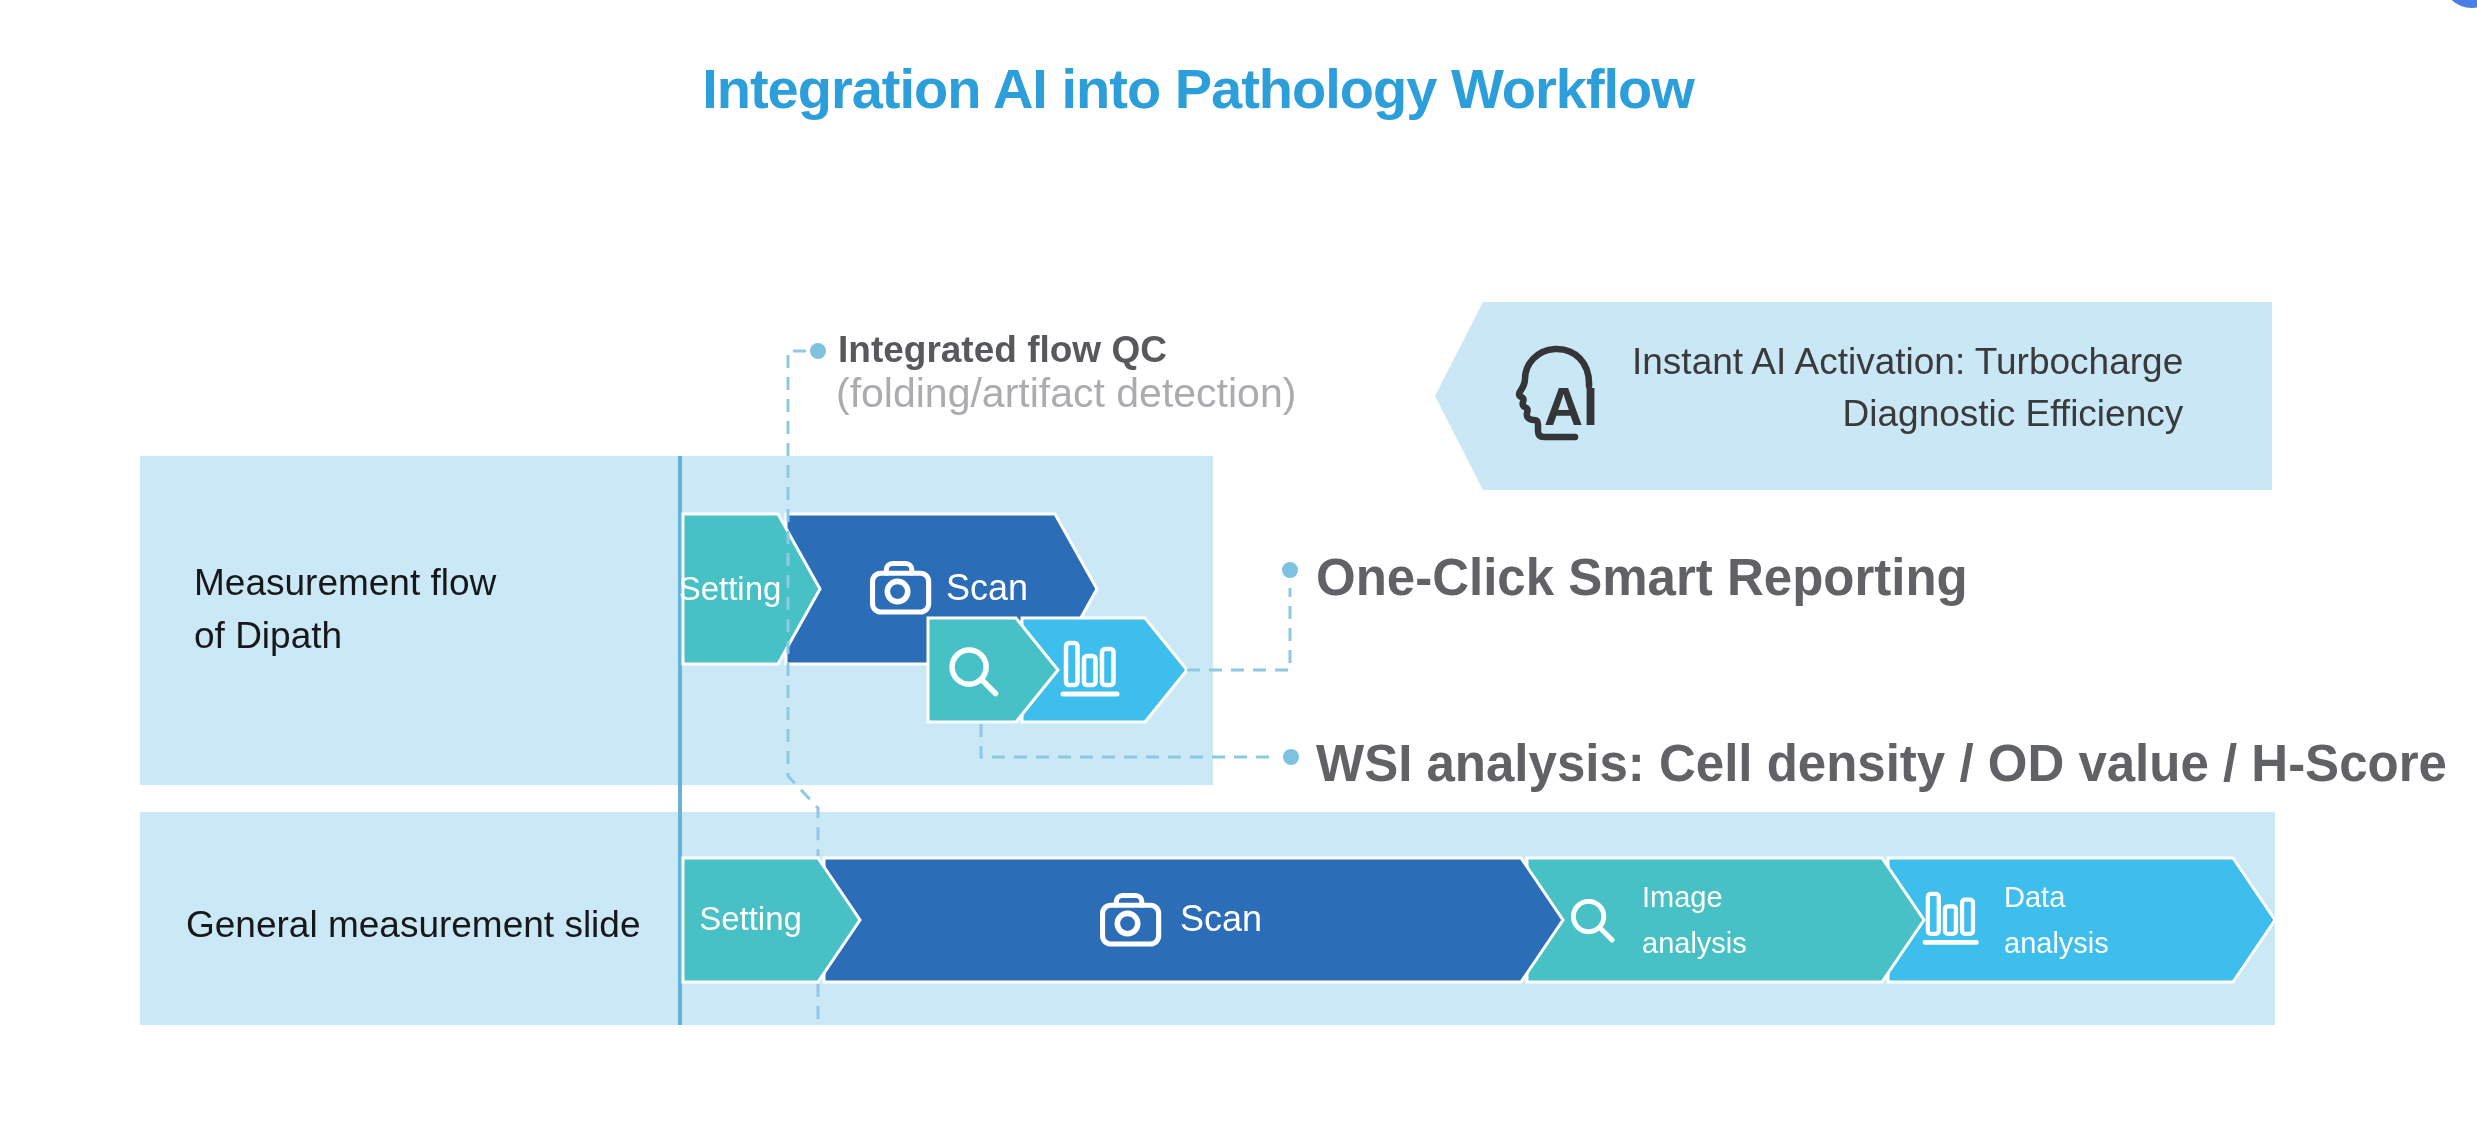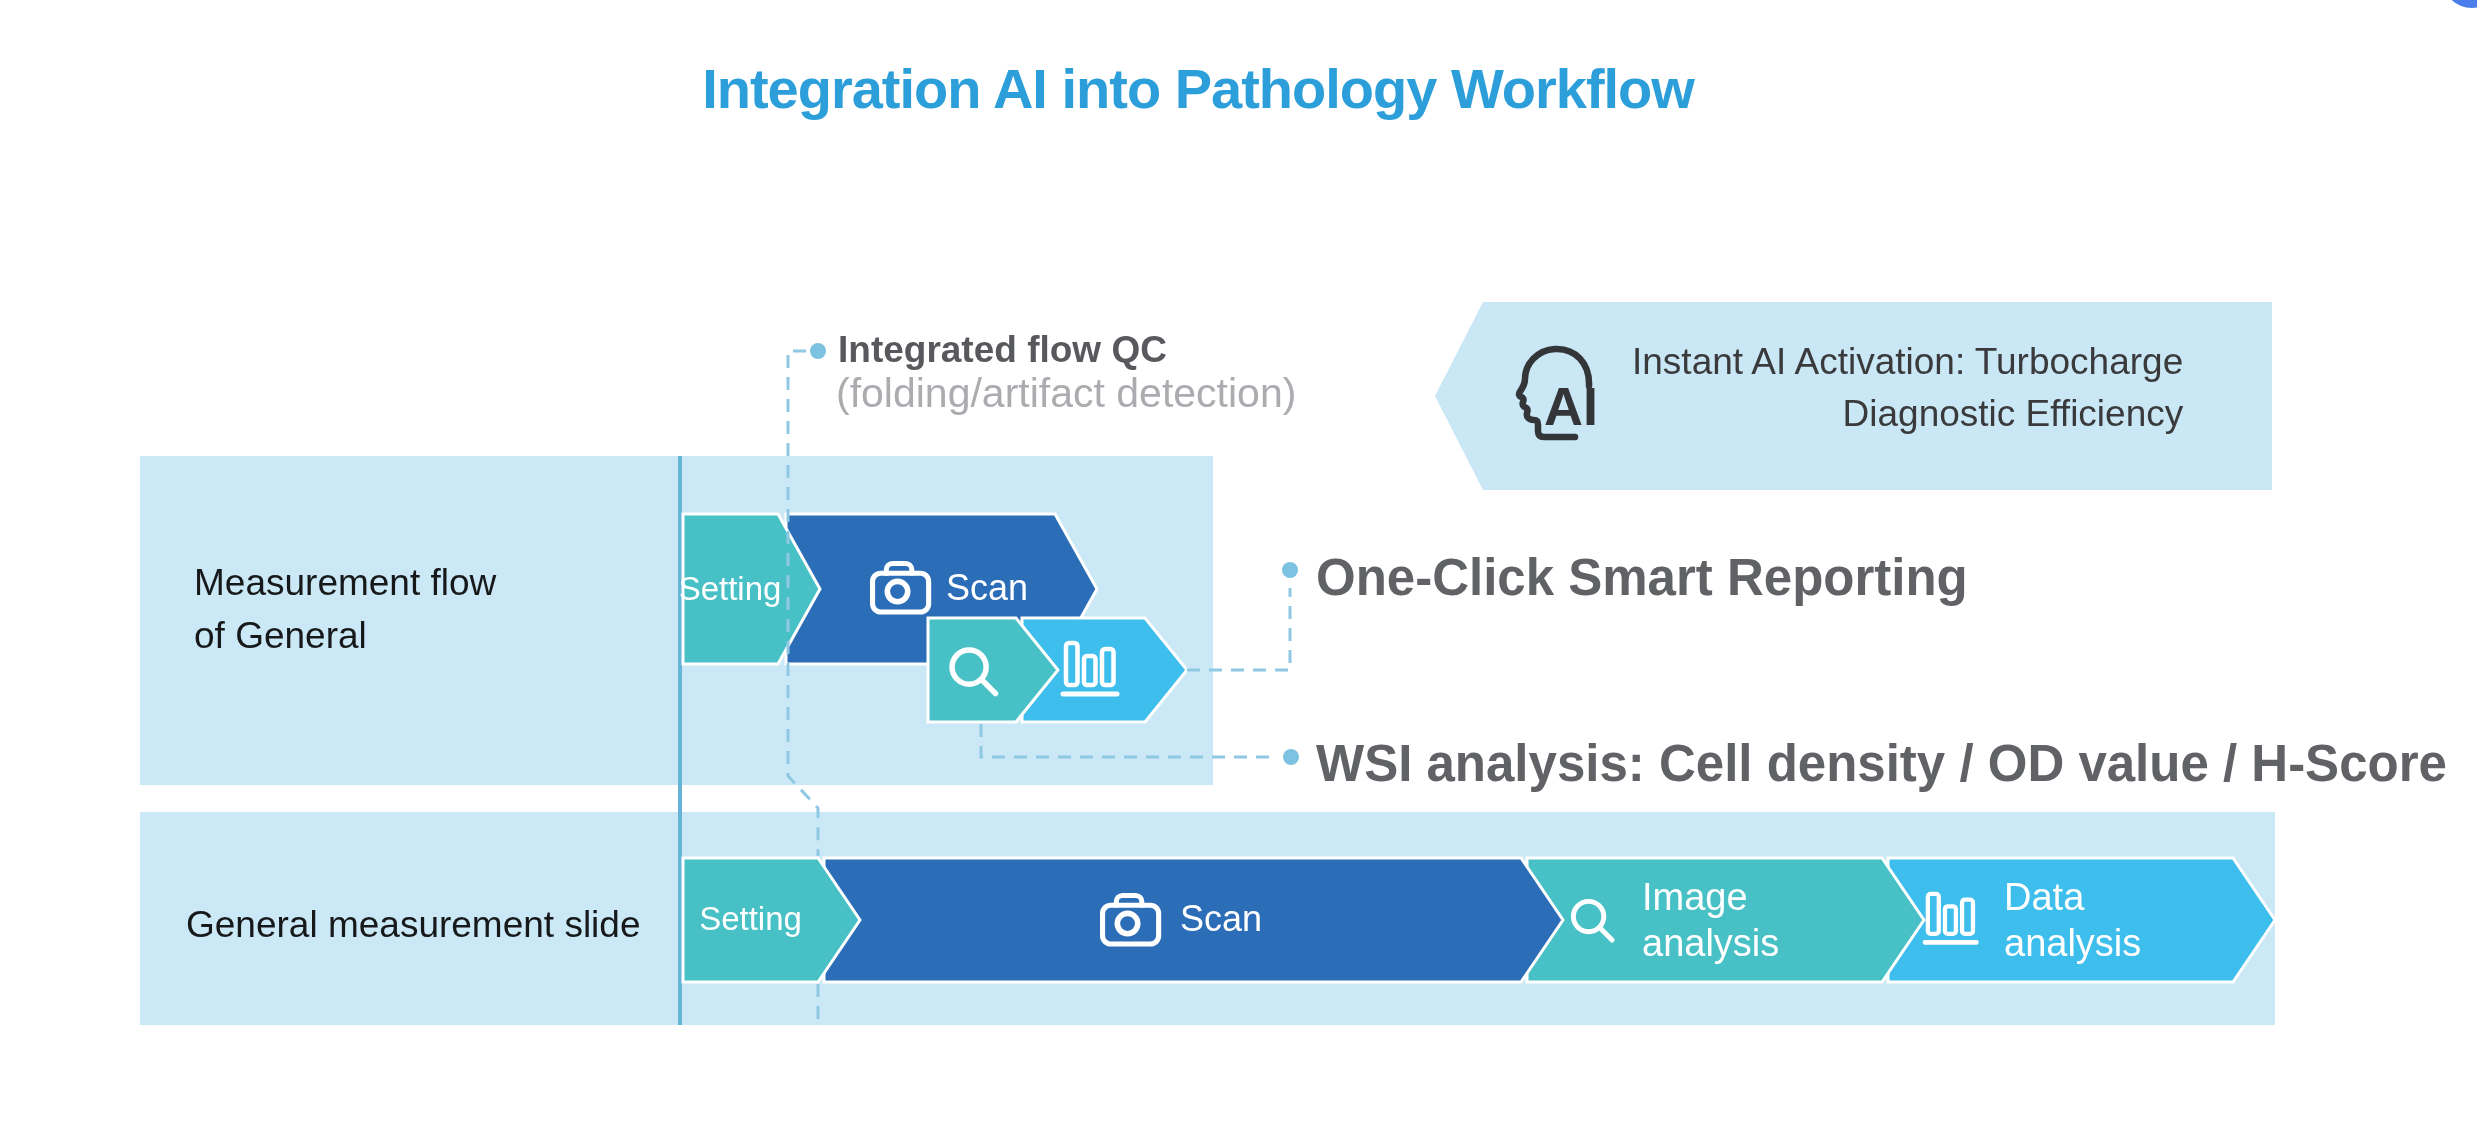--- a/index.html
+++ b/index.html
@@ -20,21 +20,21 @@
   }
   .row-label{color:#17181A;font-size:37px;line-height:53px;font-weight:400;}
   .row-label span{display:block;}
   .r1label{left:194px;top:556px;}
   .r2label{left:186px;top:898px;}
   .flow-white{color:#ffffff;}
   .set1{left:678px;top:570px;width:104px;text-align:center;font-size:33px;}
   .scan1t{left:946px;top:567px;font-size:36px;}
   .set2{left:683px;top:900px;width:135px;text-align:center;font-size:33px;}
   .scan2t{left:1180px;top:898px;font-size:36px;}
-  .two-line{font-size:38px;line-height:46px;}
+  .two-line{font-size:29px;line-height:46px;}
   .two-line span{display:block;}
   .img2t{left:1642px;top:874px;}
   .data2t{left:2004px;top:874px;}
   .qc-title{left:838px;top:329px;font-size:37px;font-weight:700;color:#58595D;}
   .qc-sub{left:836px;top:370px;font-size:41px;font-weight:300;color:#ABACAF;}
   .ann{font-size:51px;font-weight:700;color:#616266;}
   .oneclick{left:1316px;top:548px;}
   .wsi{left:1316px;top:734px;}
   .callout-text{left:1632px;top:336px;font-size:37px;line-height:52px;font-weight:400;color:#3A3A3C;text-align:right;}
   .callout-text span{display:block;}
@@ -106,21 +106,21 @@
     <use href="#ic-magnifier" class="icon-flow" transform="translate(1568,896) scale(0.98)"></use>
     <use href="#ic-bars" class="icon-flow" transform="translate(1925,893) scale(0.95)"></use>
     <use href="#ic-ai-head" class="icon-dark" transform="translate(1512,341)"></use>
     <text class="ai-letters" x="1544" y="425">AI</text>
   </svg>
 
   <div class="txt title">Integration AI into Pathology Workflow</div>
 
   <div class="txt row-label r1label">
     <span>Measurement flow</span>
-    <span>of General</span>
+    <span>of Dipath</span>
   </div>
 
   <div class="txt row-label r2label">General measurement slide</div>
 
   <div class="txt flow-white set1">Setting</div>
   <div class="txt flow-white scan1t">Scan</div>
 
   <div class="txt flow-white set2">Setting</div>
   <div class="txt flow-white scan2t">Scan</div>
 

